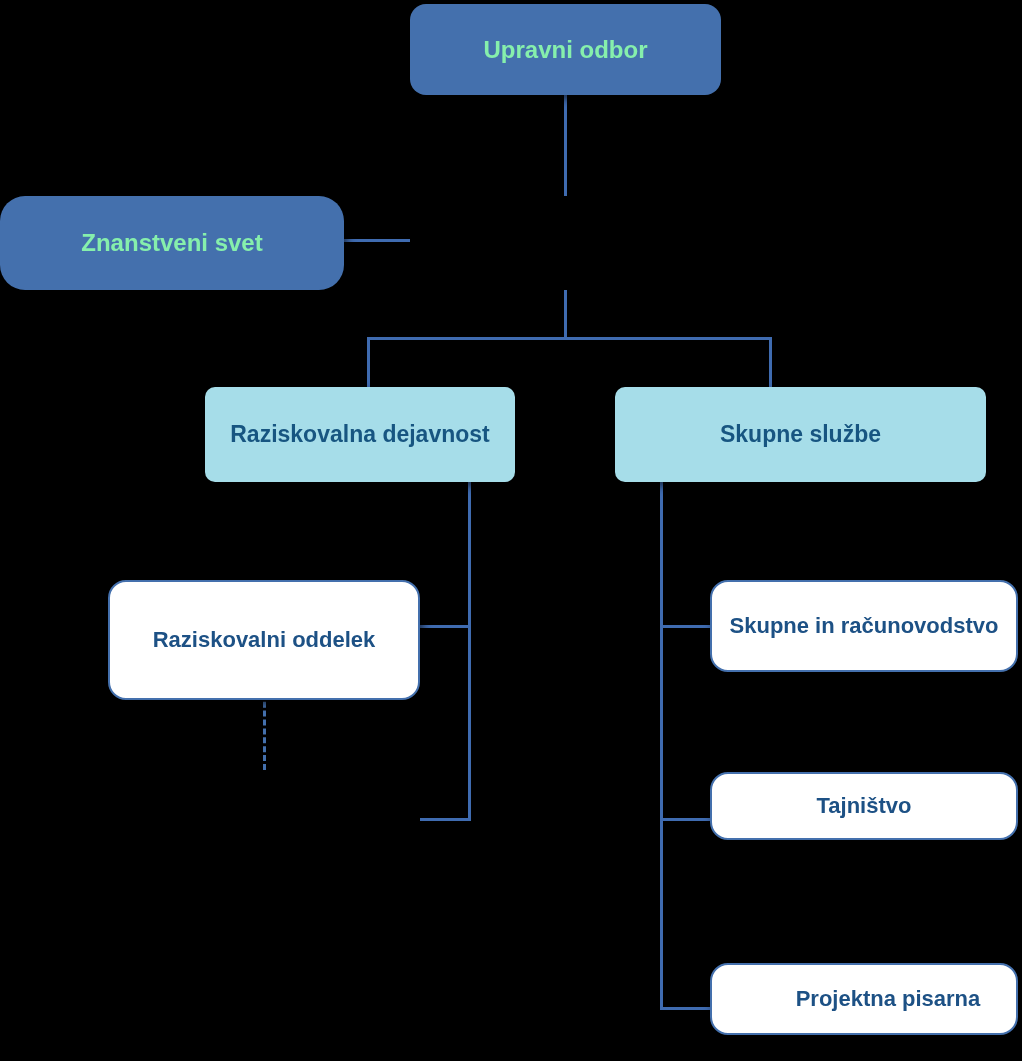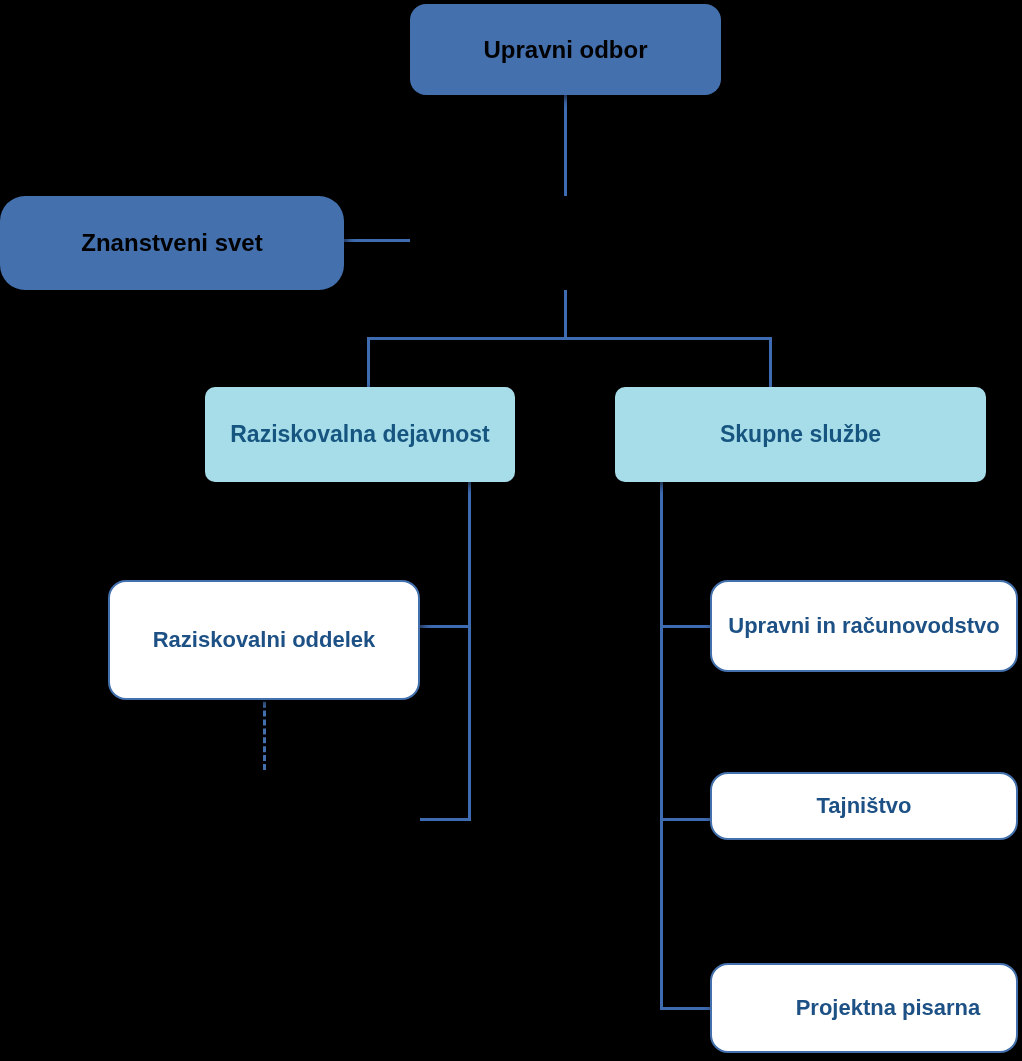--- a/index.html
+++ b/index.html
@@ -9,41 +9,41 @@
   }
   .stage{position:absolute;left:0;top:0;width:1022px;height:1061px;background:#000;}
 
   .node{
     position:absolute;display:flex;align-items:center;justify-content:center;
     text-align:center;font-weight:bold;white-space:nowrap;
     box-shadow:3px 4px 9px rgba(0,0,0,0.6);
     box-sizing:border-box;
   }
   .node.primary{
-    background:#4470ad;color:#000000;border-radius:16px;font-size:24px;
+    background:#4470ad;color:#86efac;border-radius:16px;font-size:24px;
   }
   .node.secondary{
     background:#a6dde9;color:#175581;border-radius:10px;font-size:23px;
   }
   .node.leaf{
     background:#ffffff;color:#1d5185;border:2.5px solid #4470ad;
     border-radius:18px;font-size:22px;
   }
 
   
   #n-upravni      {left:410px;top:4px;  width:311px;height:91px;}
   #n-znanstveni   {left:0px;  top:196px;width:344px;height:94px;border-radius:25px;}
   #n-direktorica  {left:410px;top:195px;width:311px;height:95px;}
   #n-raziskovalna {left:205px;top:387px;width:310px;height:95px;}
   #n-skupne       {left:615px;top:387px;width:371px;height:95px;}
   #n-oddelek      {left:108px;top:580px;width:312px;height:120px;}
   #n-laboratorij  {left:108px;top:772px;width:312px;height:93px;}
   #n-finance      {left:710px;top:580px;width:308px;height:92px;}
   #n-tajnistvo    {left:710px;top:772px;width:308px;height:68px;}
-  #n-projektna    {left:710px;top:963px;width:308px;height:90px;padding-left:48px;}
+  #n-projektna    {left:710px;top:963px;width:308px;height:72px;padding-left:48px;}
 
   .conn{position:absolute;background:#3f6bb0;}
   .conn.dashed{background:none;border-left:3px dashed #4470ad;}
 
   
   #c-top-v        {left:564px;top:95px; width:3px;  height:101px;}
   #c-znan-h       {left:313px;top:239px;width:97px; height:3px;}
   #c-dir-v        {left:564px;top:290px;width:3px;  height:50px;}
   #c-split-h      {left:367px;top:337px;width:405px;height:3px;}
   #c-split-lv     {left:367px;top:337px;width:3px;  height:50px;}
@@ -75,17 +75,17 @@
   <div class="conn" id="c-finance-h"></div>
   <div class="conn" id="c-tajn-h"></div>
   <div class="conn" id="c-proj-h"></div>
   <div class="conn dashed" id="c-dash-v"></div>
 
   <div class="node primary" id="n-upravni">Upravni odbor</div>
   <div class="node primary" id="n-znanstveni">Znanstveni svet</div>
   <div class="node secondary" id="n-raziskovalna">Raziskovalna dejavnost</div>
   <div class="node secondary" id="n-skupne">Skupne službe</div>
   <div class="node leaf" id="n-oddelek">Raziskovalni oddelek</div>
-  <div class="node leaf" id="n-finance">Upravni in računovodstvo</div>
+  <div class="node leaf" id="n-finance">Skupne in računovodstvo</div>
   <div class="node leaf" id="n-tajnistvo">Tajništvo</div>
   <div class="node leaf" id="n-projektna">Projektna pisarna</div>
 
 </div>
 
 </body></html>

